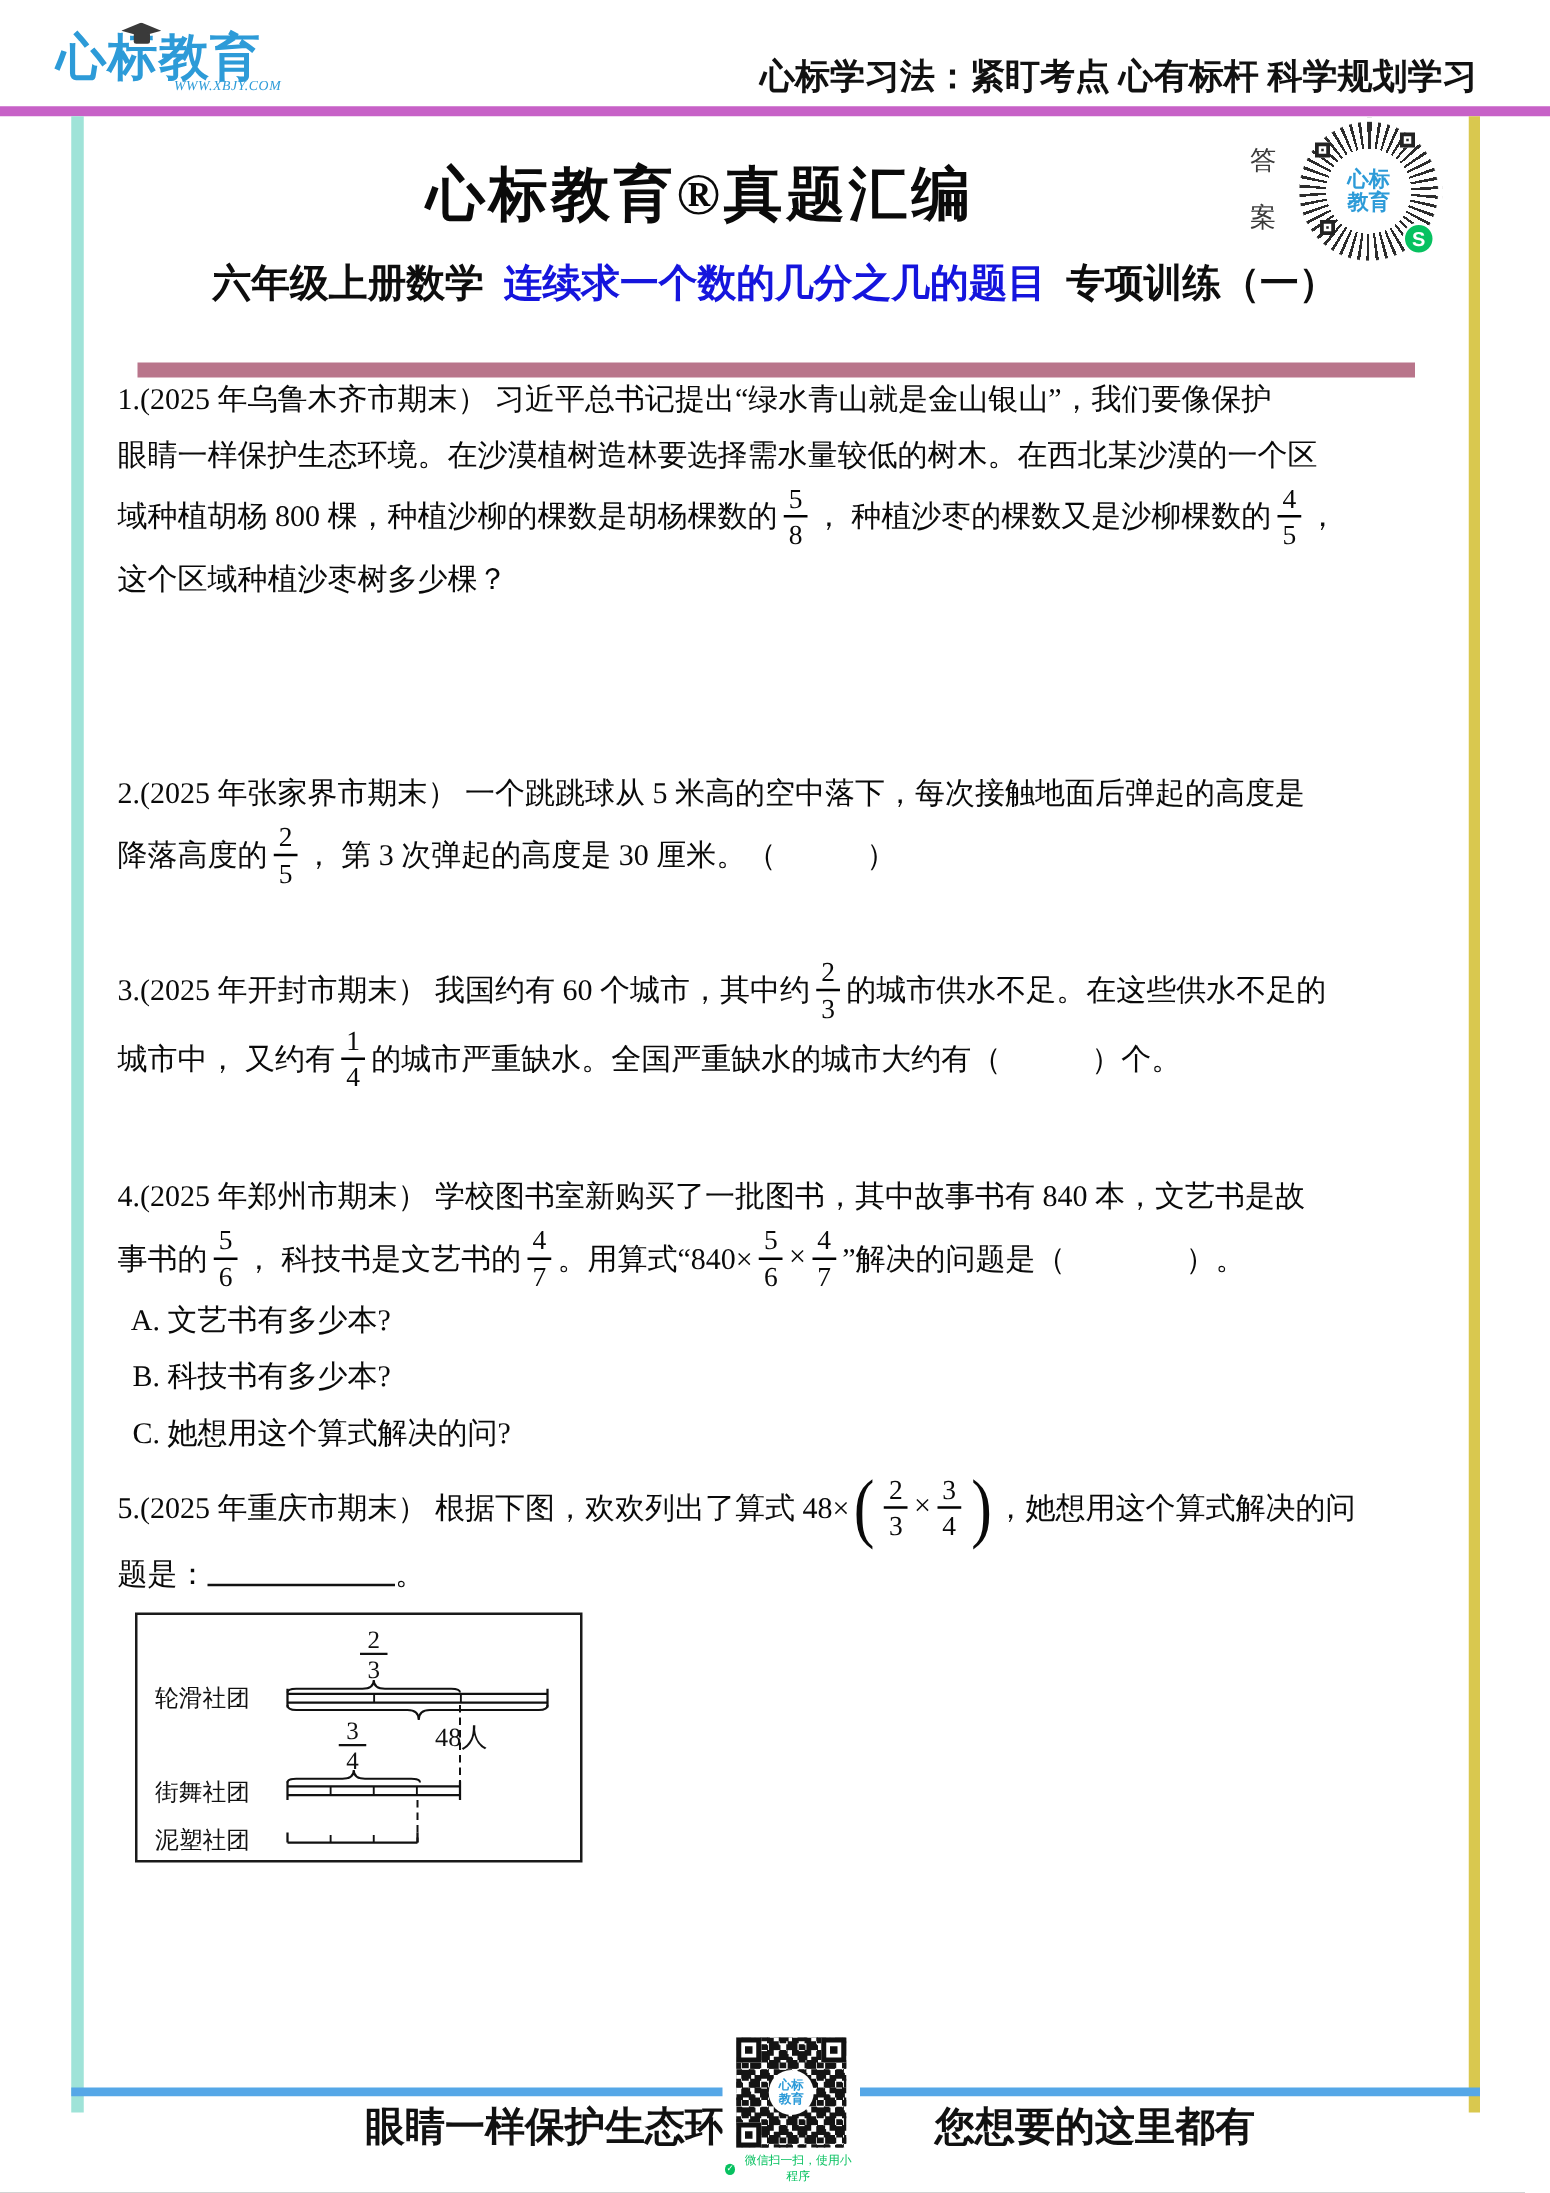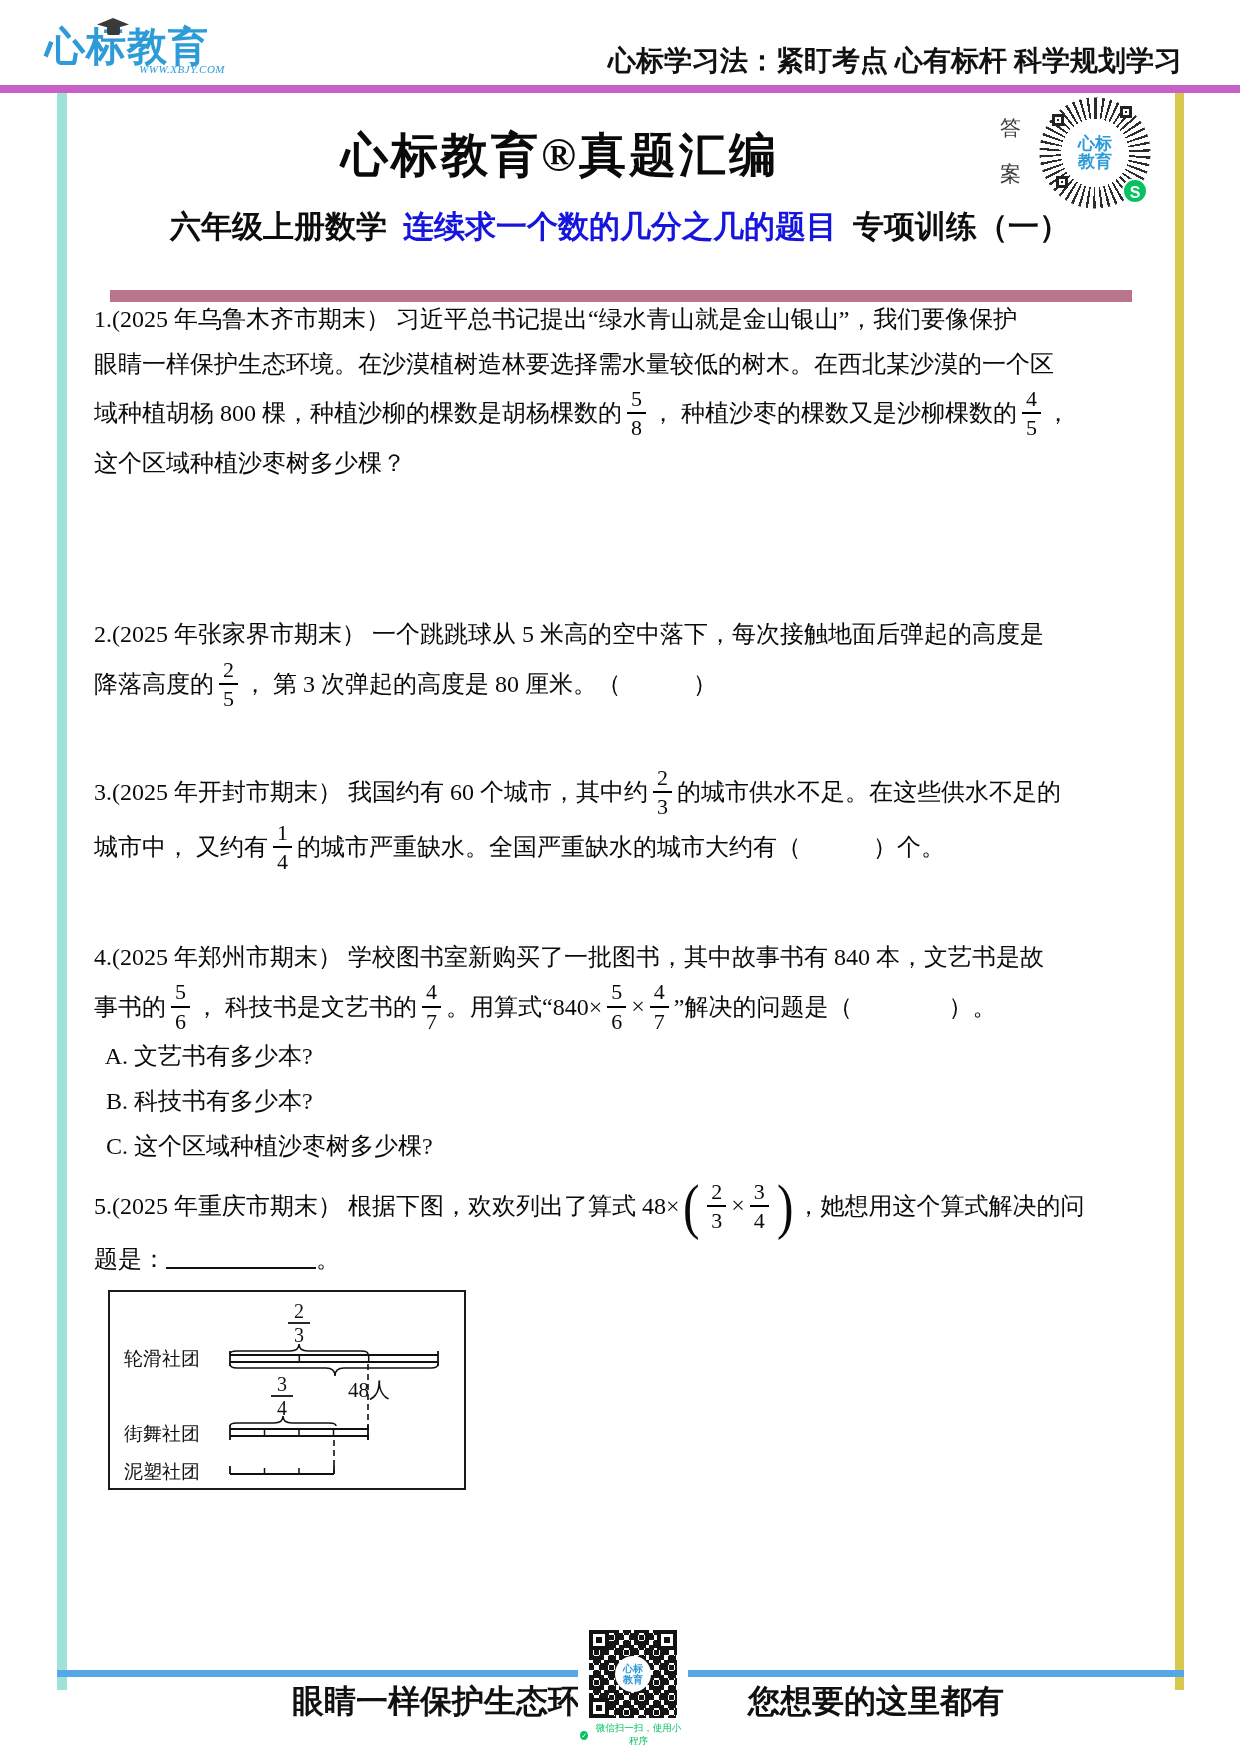--- a/index.html
+++ b/index.html
@@ -135,32 +135,32 @@
   <div class="questions">
     <div id="qlist">
         <div class="question" data-qid="q1">
           <div class="qline"><span class="qtext">1.(2025 年乌鲁木齐市期末） 习近平总书记提出“绿水青山就是金山银山”，我们要像保护</span></div>
           <div class="qline"><span class="qtext">眼睛一样保护生态环境。在沙漠植树造林要选择需水量较低的树木。在西北某沙漠的一个区</span></div>
           <div class="qline"><span class="qtext">域种植胡杨 800 棵，种植沙柳的棵数是胡杨棵数的</span><span class="frac"><span class="num">5</span><span class="den">8</span></span><span class="qtext">， 种植沙枣的棵数又是沙柳棵数的</span><span class="frac"><span class="num">4</span><span class="den">5</span></span><span class="qtext">，</span></div>
           <div class="qline"><span class="qtext">这个区域种植沙枣树多少棵？</span></div>
         </div>
         <div class="question" data-qid="q2">
           <div class="qline"><span class="qtext">2.(2025 年张家界市期末） 一个跳跳球从 5 米高的空中落下，每次接触地面后弹起的高度是</span></div>
-          <div class="qline"><span class="qtext">降落高度的</span><span class="frac"><span class="num">2</span><span class="den">5</span></span><span class="qtext">， 第 3 次弹起的高度是 80 厘米。（　　　）</span></div>
+          <div class="qline"><span class="qtext">降落高度的</span><span class="frac"><span class="num">2</span><span class="den">5</span></span><span class="qtext">， 第 3 次弹起的高度是 30 厘米。（　　　）</span></div>
         </div>
         <div class="question" data-qid="q3">
           <div class="qline"><span class="qtext">3.(2025 年开封市期末） 我国约有 60 个城市，其中约</span><span class="frac"><span class="num">2</span><span class="den">3</span></span><span class="qtext">的城市供水不足。在这些供水不足的</span></div>
           <div class="qline"><span class="qtext">城市中， 又约有</span><span class="frac"><span class="num">1</span><span class="den">4</span></span><span class="qtext">的城市严重缺水。全国严重缺水的城市大约有（　　　）个。</span></div>
         </div>
         <div class="question" data-qid="q4">
           <div class="qline"><span class="qtext">4.(2025 年郑州市期末） 学校图书室新购买了一批图书，其中故事书有 840 本，文艺书是故</span></div>
           <div class="qline"><span class="qtext">事书的</span><span class="frac"><span class="num">5</span><span class="den">6</span></span><span class="qtext">， 科技书是文艺书的</span><span class="frac"><span class="num">4</span><span class="den">7</span></span><span class="qtext">。用算式“840×</span><span class="frac"><span class="num">5</span><span class="den">6</span></span><span class="qtext">×</span><span class="frac"><span class="num">4</span><span class="den">7</span></span><span class="qtext">”解决的问题是（　　　　）。</span></div>
           <div class="qline"><span class="qtext">  A. 文艺书有多少本?</span></div>
           <div class="qline"><span class="qtext">  B. 科技书有多少本?</span></div>
-          <div class="qline"><span class="qtext">  C. 这个区域种植沙枣树多少棵?</span></div>
+          <div class="qline"><span class="qtext">  C. 她想用这个算式解决的问?</span></div>
         </div>
         <div class="question" data-qid="q5">
           <div class="qline"><span class="qtext">5.(2025 年重庆市期末） 根据下图，欢欢列出了算式 48×</span><span class="bigparen">(</span><span class="frac"><span class="num">2</span><span class="den">3</span></span><span class="qtext">×</span><span class="frac"><span class="num">3</span><span class="den">4</span></span><span class="bigparen">)</span><span class="qtext">，她想用这个算式解决的问</span></div>
           <div class="qline"><span class="qtext">题是：</span><span class="blankline" style="width: 150px;"></span><span class="qtext">。</span></div>
         </div>
       </div>
 
     <div class="diagram-box">
       <svg width="353" height="195" viewBox="0 0 353 195">
 

